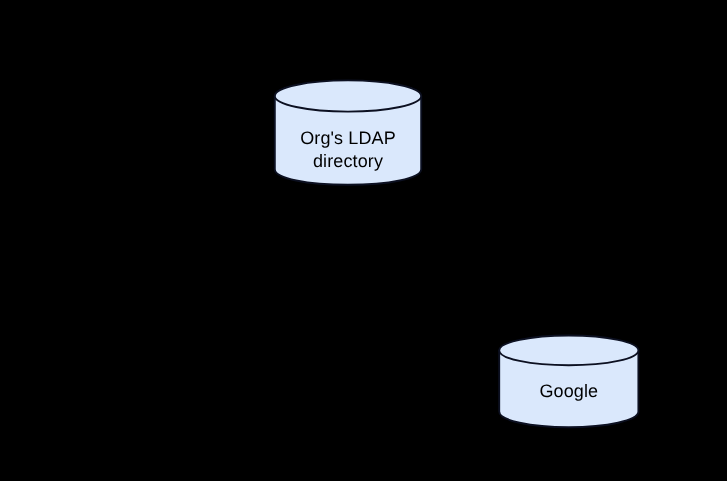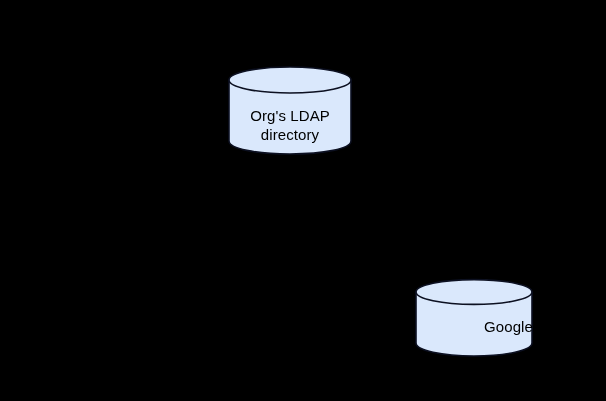--- a/index.html
+++ b/index.html
@@ -39,21 +39,21 @@
     pointer-events: none;
   }
   
   #node-ldap      { left: 228px; top: 66px;  width: 124px; height: 89px; }
   #node-ldap .node-label { top: 40px; }
 
   #node-emm       { left: 46px;  top: 272px; width: 124px; height: 83px; }
   #node-emm .node-label { top: 34px; }
 
   #node-google    { left: 415px; top: 279px; width: 118px; height: 78px; }
-  #node-google .node-label { top: 38px; text-align: right; }
+  #node-google .node-label { top: 38px; }
 </style>
 </head>
 <body>
 
 <div id="canvas">
 
   <div class="node" id="node-ldap">
     <svg width="124" height="89" viewBox="0 0 124 89">
       <path d="M 1 14 L 1 75 C 1 82.7 28.3 88 62 88 C 95.7 88 123 82.7 123 75 L 123 14 Z" fill="#dae8fc" stroke="#0c1021" stroke-width="1.6" stroke-linejoin="round"></path>
       <ellipse cx="62" cy="14" rx="61" ry="13" fill="#dae8fc" stroke="#0c1021" stroke-width="1.6"></ellipse>

